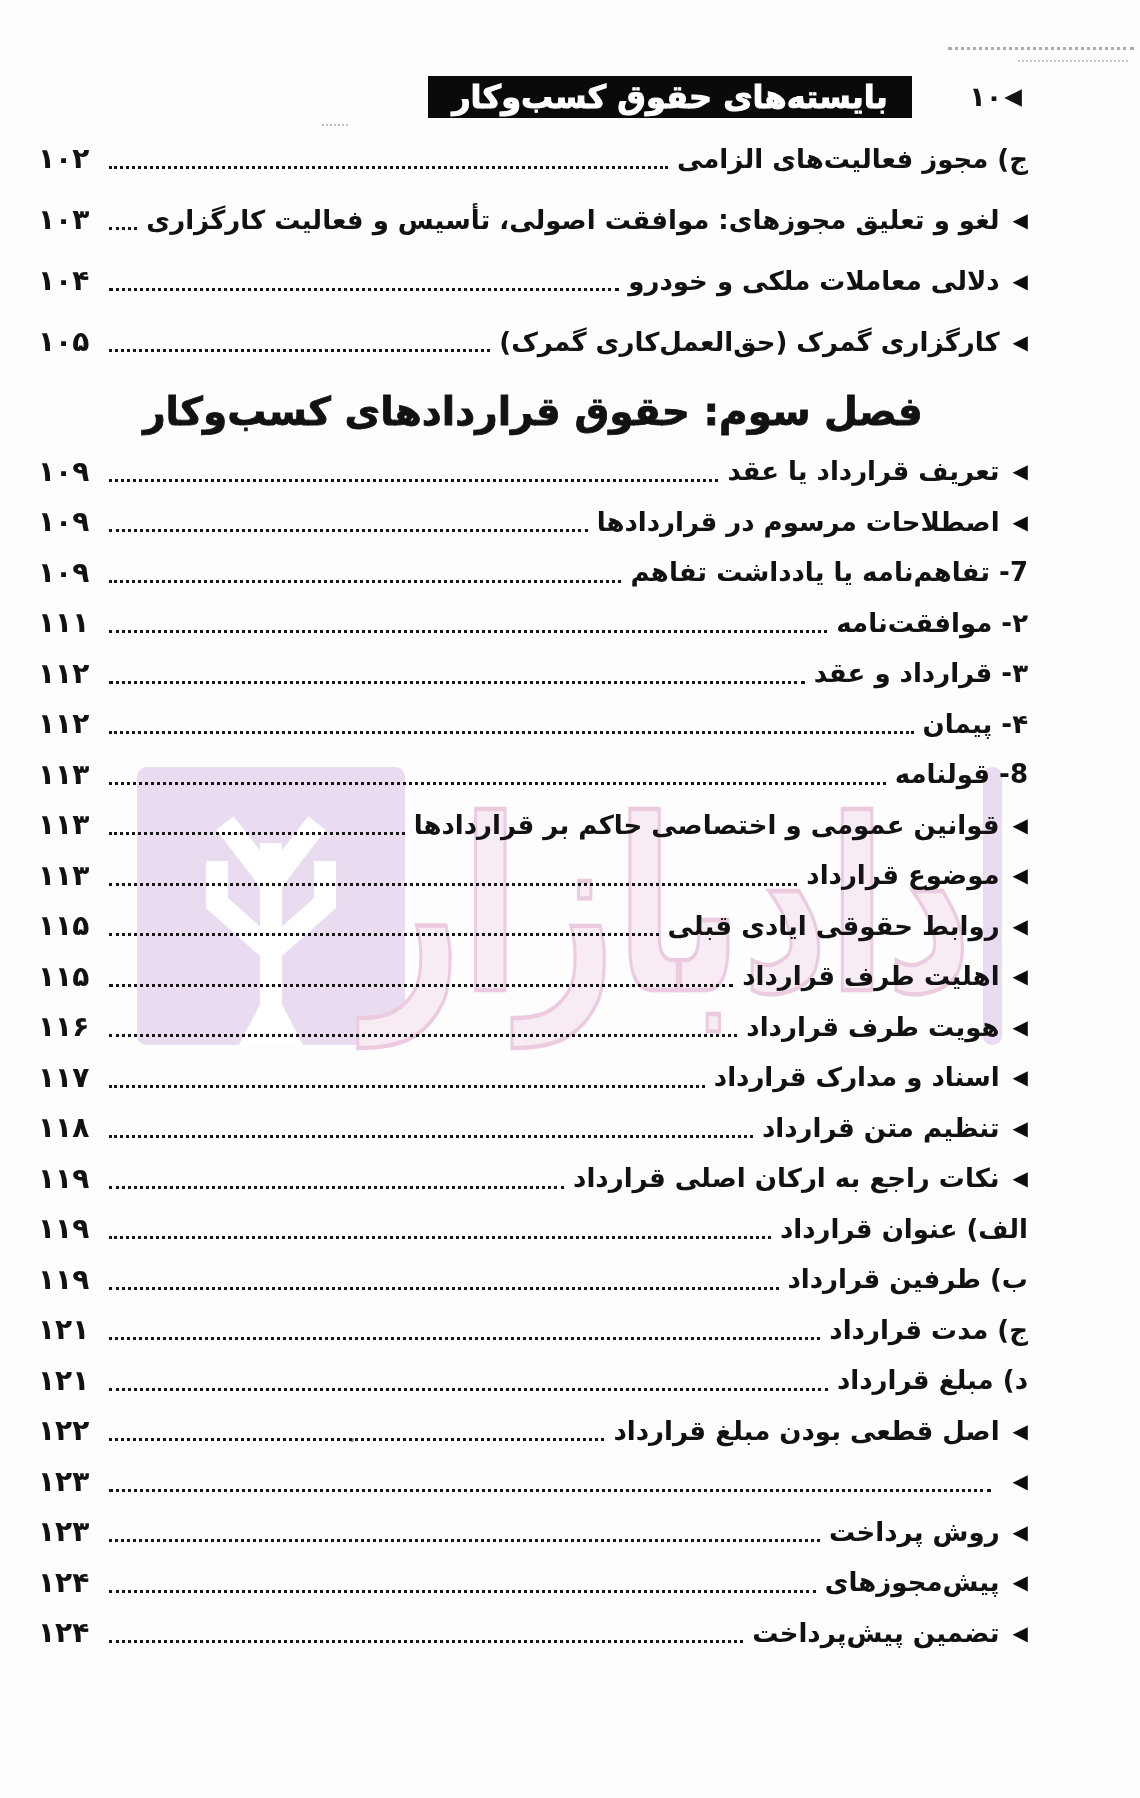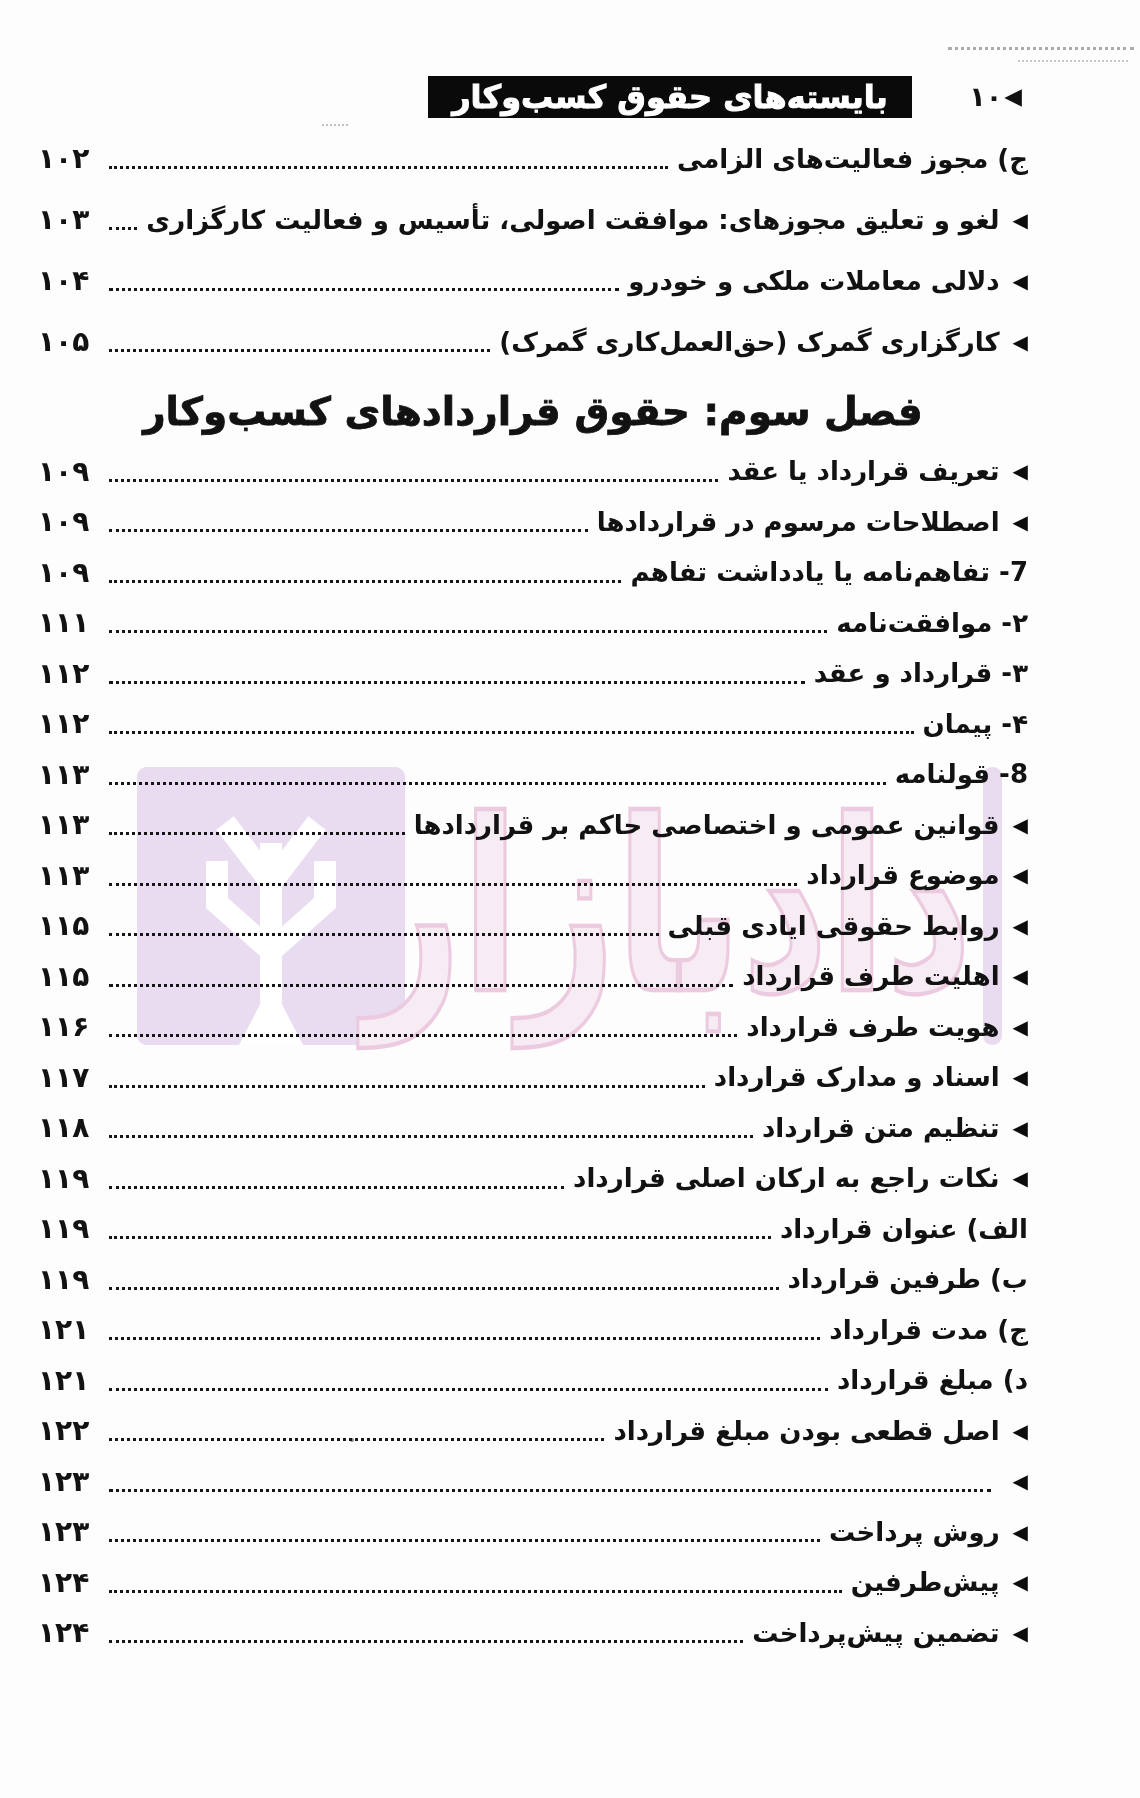--- a/index.html
+++ b/index.html
@@ -253,21 +253,21 @@
         <span class="pagenum">۱۲۳</span>
       </div>
       <div class="row">
         <span class="bullet">◀</span>
         <span class="entry-text">روش پرداخت</span>
         <span class="leader"></span>
         <span class="pagenum">۱۲۳</span>
       </div>
       <div class="row">
         <span class="bullet">◀</span>
-        <span class="entry-text">پیش‌طرفین</span>
+        <span class="entry-text">پیش‌مجوزهای</span>
         <span class="leader"></span>
         <span class="pagenum">۱۲۴</span>
       </div>
       <div class="row">
         <span class="bullet">◀</span>
         <span class="entry-text">تضمین پیش‌پرداخت</span>
         <span class="leader"></span>
         <span class="pagenum">۱۲۴</span>
       </div>
     </div>

